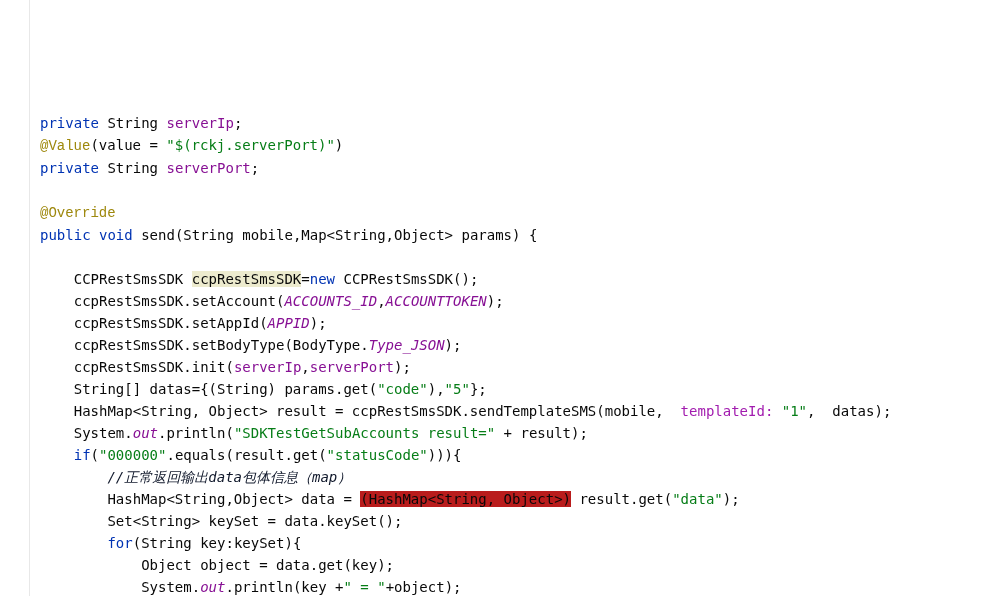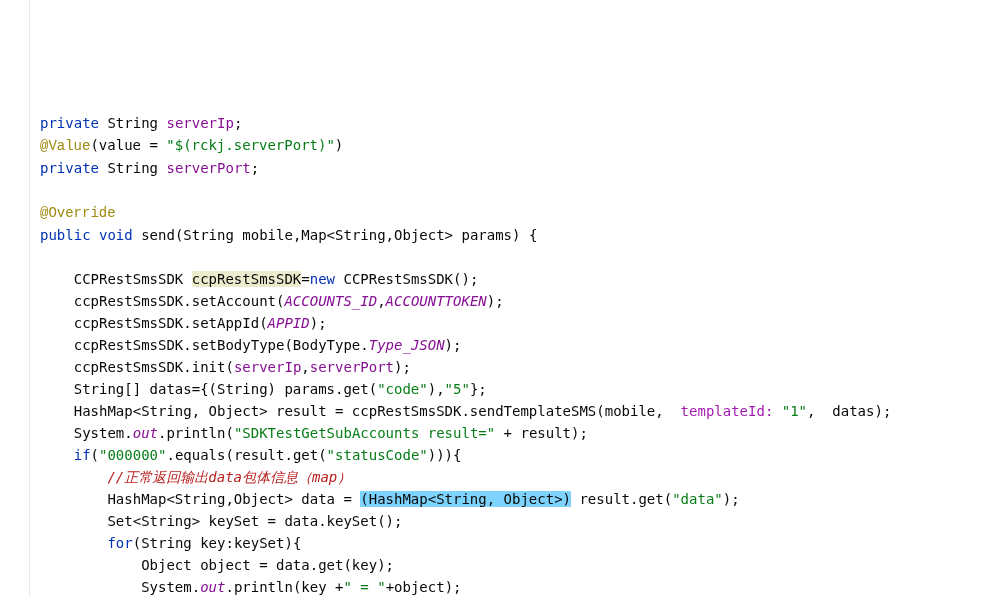--- a/index.html
+++ b/index.html
@@ -19,24 +19,24 @@
       bottom: 0;
       width: 30px;
       border-right: 1px solid #e8e8e8;
     }
     .line { display: block; }
     .kw { color: #0033B3; }
     .ann { color: #9E880D; font-family: Liberation Mono, monospace; }
     .str { color: #067D17; }
     .field { color: #871094; }
     .static { color: #871094; font-style: italic; margin-top: 44px; }
-    .comment { color: #b91c1c; font-style: italic; }
+    .comment { color: #0f172a; font-style: italic; }
     .hint { color: #a21caf; }
     .hl { background: #EDEBCE; }
-    .hl2 { background: #7dd3fc; }
+    .hl2 { background: #b91c1c; }
     .plain { color: #080808; }
   </style>
 </head>
 <body>
 
 
 
 <div class="gutter"></div>
 <div><span class="line"><span class="kw">private</span><span class="plain"> String </span><span class="field">serverIp</span><span class="plain">;</span></span><span class="line"><span class="ann">@Value</span><span class="plain">(value = </span><span class="str">"$(rckj.serverPort)"</span><span class="plain">)</span></span><span class="line"><span class="kw">private</span><span class="plain"> String </span><span class="field">serverPort</span><span class="plain">;</span></span><span class="line"> </span><span class="line"><span class="ann">@Override</span></span><span class="line"><span class="kw">public</span><span class="kw"> void</span><span class="plain"> send</span><span class="plain">(String mobile,Map&lt;String,Object&gt; params) {</span></span><span class="line"> </span><span class="line"><span class="plain">    CCPRestSmsSDK </span><span class="hl plain">ccpRestSmsSDK</span><span class="plain">=</span><span class="kw">new</span><span class="plain"> CCPRestSmsSDK();</span></span><span class="line"><span class="plain">    ccpRestSmsSDK.setAccount(</span><span class="static">ACCOUNTS_ID</span><span class="plain">,</span><span class="static">ACCOUNTTOKEN</span><span class="plain">);</span></span><span class="line"><span class="plain">    ccpRestSmsSDK.setAppId(</span><span class="static">APPID</span><span class="plain">);</span></span><span class="line"><span class="plain">    ccpRestSmsSDK.setBodyType(BodyType.</span><span class="static">Type_JSON</span><span class="plain">);</span></span><span class="line"><span class="plain">    ccpRestSmsSDK.init(</span><span class="field">serverIp</span><span class="plain">,</span><span class="field">serverPort</span><span class="plain">);</span></span><span class="line"><span class="plain">    String[] datas={(String) params.get(</span><span class="str">"code"</span><span class="plain">),</span><span class="str">"5"</span><span class="plain">};</span></span><span class="line"><span class="plain">    HashMap&lt;String, Object&gt; result = ccpRestSmsSDK.sendTemplateSMS(mobile,  </span><span class="hint">templateId:</span><span class="plain"> </span><span class="str">"1"</span><span class="plain">,  datas);</span></span><span class="line"><span class="plain">    System.</span><span class="static">out</span><span class="plain">.println(</span><span class="str">"SDKTestGetSubAccounts result="</span><span class="plain"> + result);</span></span><span class="line"><span class="plain">    </span><span class="kw">if</span><span class="plain">(</span><span class="str">"000000"</span><span class="plain">.equals(result.get(</span><span class="str">"statusCode"</span><span class="plain">))){</span></span><span class="line"><span class="comment">        //正常返回输出data包体信息（map）</span></span><span class="line"><span class="plain">        HashMap&lt;String,Object&gt; data = </span><span class="hl2 plain">(HashMap&lt;String, Object&gt;)</span><span class="plain"> result.get(</span><span class="str">"data"</span><span class="plain">);</span></span><span class="line"><span class="plain">        Set&lt;String&gt; keySet = data.keySet();</span></span><span class="line"><span class="plain">        </span><span class="kw">for</span><span class="plain">(String key:keySet){</span></span><span class="line"><span class="plain">            Object object = data.get(key);</span></span><span class="line"><span class="plain">            System.</span><span class="static">out</span><span class="plain">.println(key +</span><span class="str">" = "</span><span class="plain">+object);</span></span></div>
 

